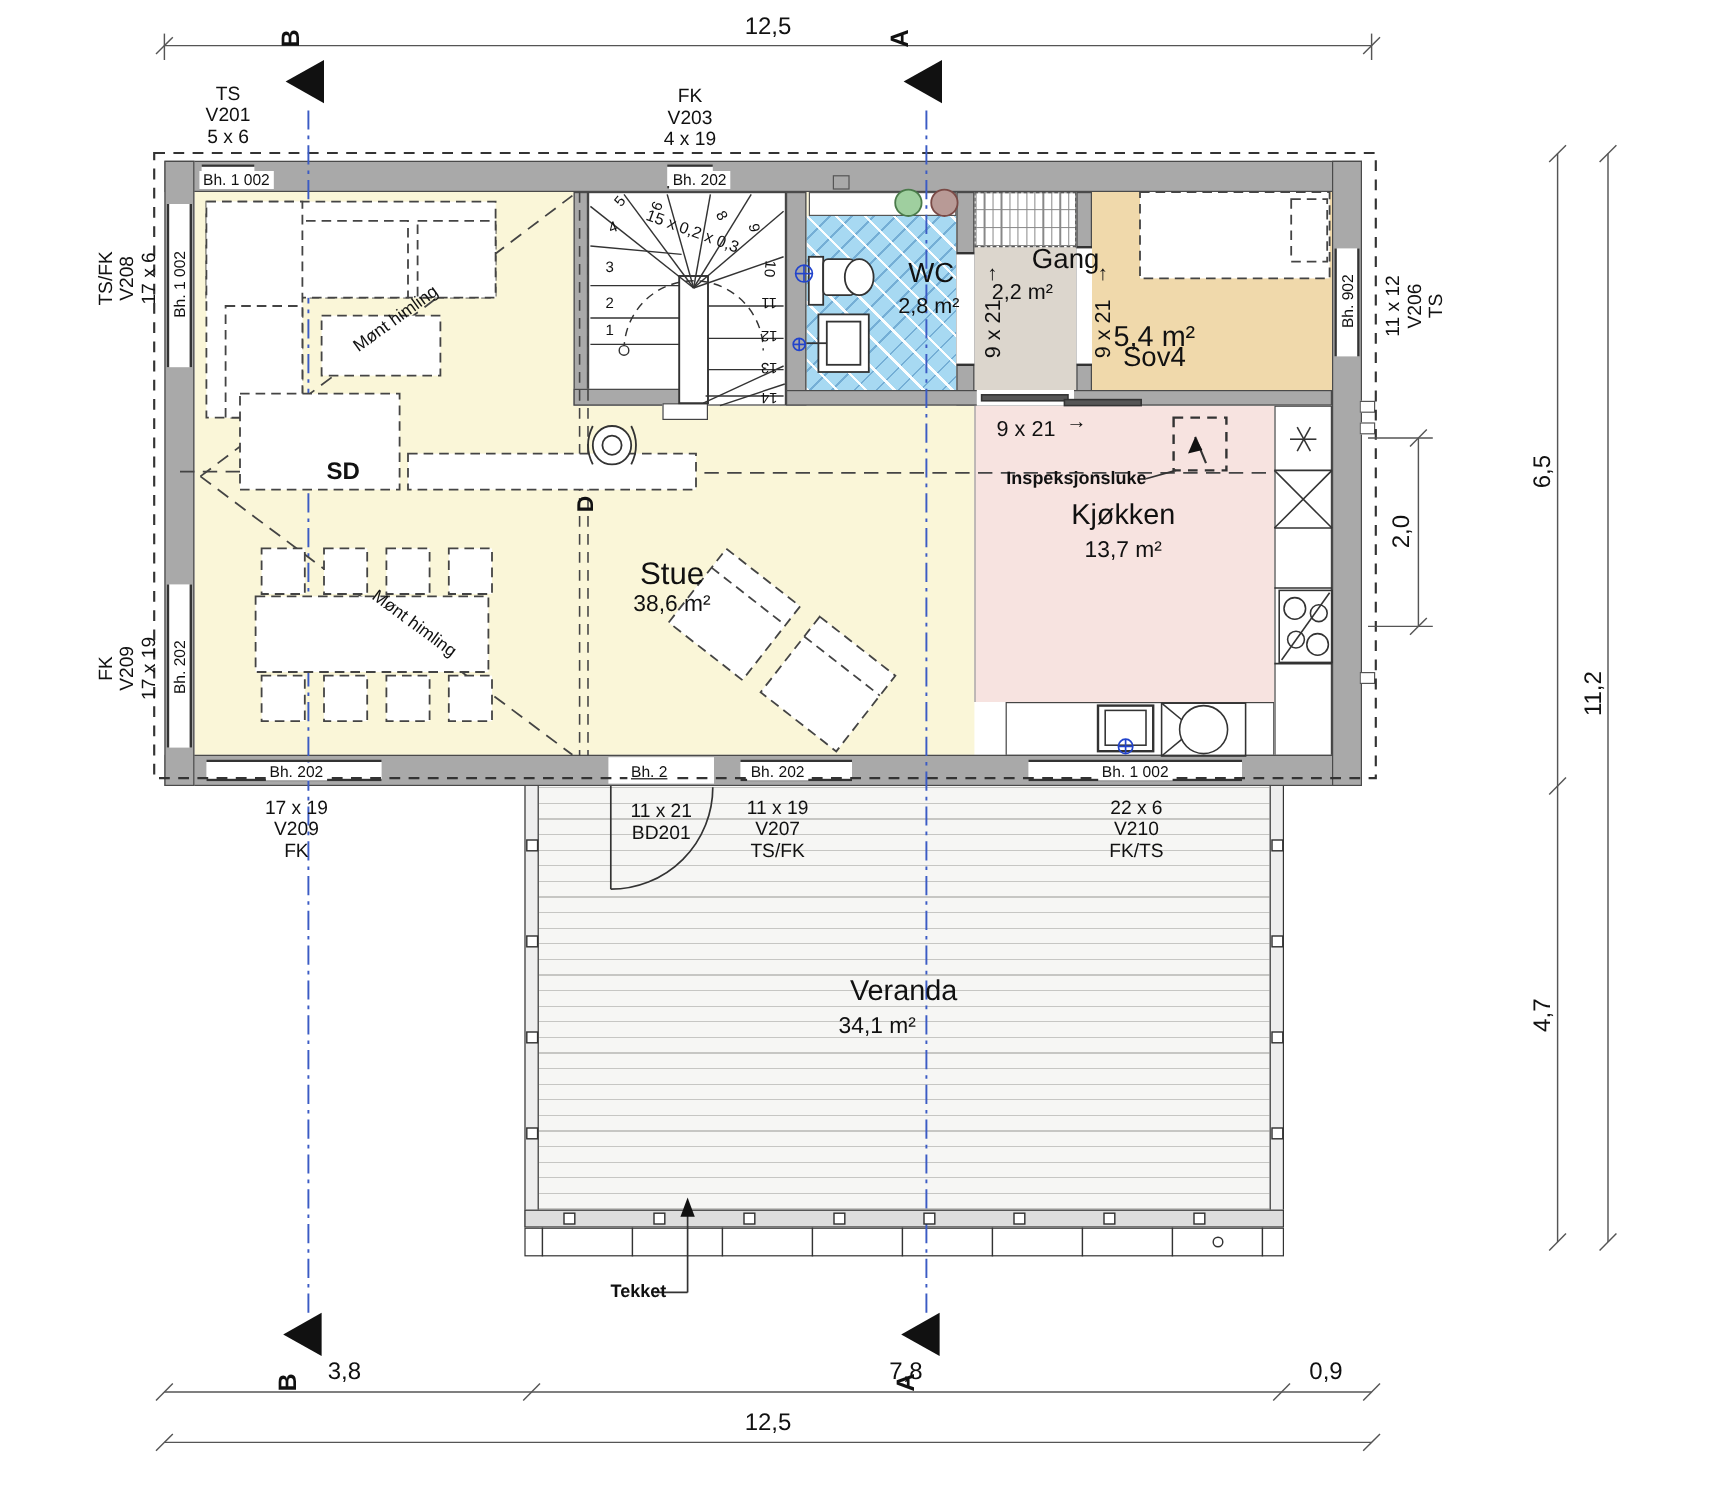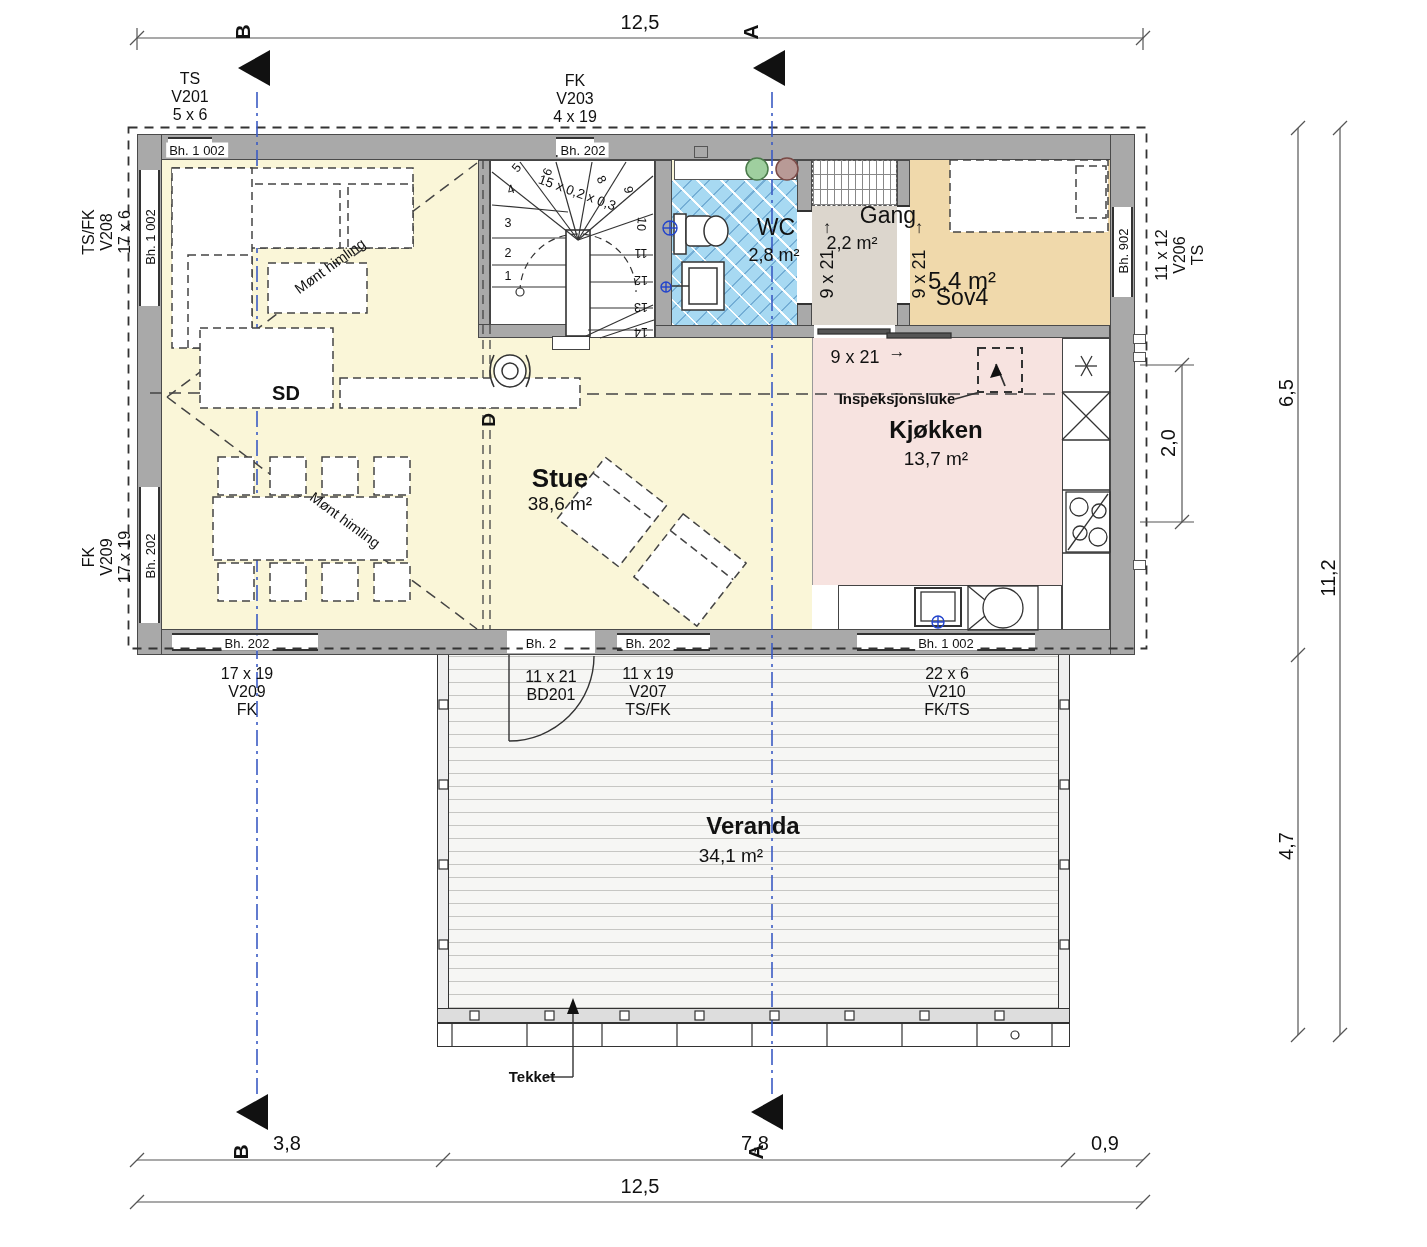--- a/index.html
+++ b/index.html
@@ -10,21 +10,21 @@
   .winh{position:absolute;background:#fff;border-top:2px solid #333;border-bottom:2px solid #333;box-sizing:border-box;}
   .winv{position:absolute;background:#fff;border-left:2px solid #333;border-right:2px solid #333;box-sizing:border-box;}
   .gap{position:absolute;background:#fff;box-sizing:border-box;}
   .lbl{position:absolute;font-size:16px;line-height:18px;color:#111;white-space:nowrap;
        transform:translate(-50%,-50%);text-align:center;}
   .rot{transform:translate(-50%,-50%) rotate(-90deg);}
   .bh{font-size:13px;line-height:15px;background:#fff;padding:0 3px;}
   .dim{font-size:20px;}
   .sec{font-size:21px;font-weight:bold;}
   .name{font-size:23px;}
-  .big{font-size:26px;font-weight:bold;}
+  .big{font-size:26px;}
   .area{font-size:19px;}
   .bold15{font-size:15px;font-weight:bold;}
   .digit{font-size:12.5px;line-height:13px;}
   .arrow{font-size:17px;}
   svg{position:absolute;left:0;top:0;}
 </style>
 </head>
 <body>
 
 <div id="canvas">
@@ -369,21 +369,21 @@
     <div>V210</div>
     <div>FK/TS</div>
   </div>
 
   <div class="lbl bh" style="left:197px;top:150px;">Bh. 1 002</div>
   <div class="lbl bh" style="left:583px;top:150px;">Bh. 202</div>
   <div class="lbl bh rot" style="left:150px;top:237px;">Bh. 1 002</div>
   <div class="lbl bh rot" style="left:150px;top:556px;">Bh. 202</div>
   <div class="lbl bh rot" style="left:1123px;top:251px;">Bh. 902</div>
   <div class="lbl bh" style="left:247px;top:643px;">Bh. 202</div>
-  <div class="lbl bh" style="left:541px;top:643px;">Bh. 2</div>
+  <div class="lbl bh" style="left:541px;top:643px;text-decoration:underline;">Bh. 2</div>
   <div class="lbl bh" style="left:648px;top:643px;">Bh. 202</div>
   <div class="lbl bh" style="left:946px;top:643px;">Bh. 1 002</div>
 
   <div class="lbl big" style="left:560px;top:478px;">Stue</div>
   <div class="lbl area" style="left:560px;top:504px;">38,6 m²</div>
   <div class="lbl big" style="left:936px;top:430px;font-size:24px;">Kjøkken</div>
   <div class="lbl area" style="left:936px;top:459px;">13,7 m²</div>
   <div class="lbl name" style="left:776px;top:227px;text-align:center;">WC</div>
   <div class="lbl area" style="left:774px;top:255px;font-size:18px;">2,8 m²</div>
   <div class="lbl name" style="left:853px;top:215px;margin-left:35px;">Gang</div>

